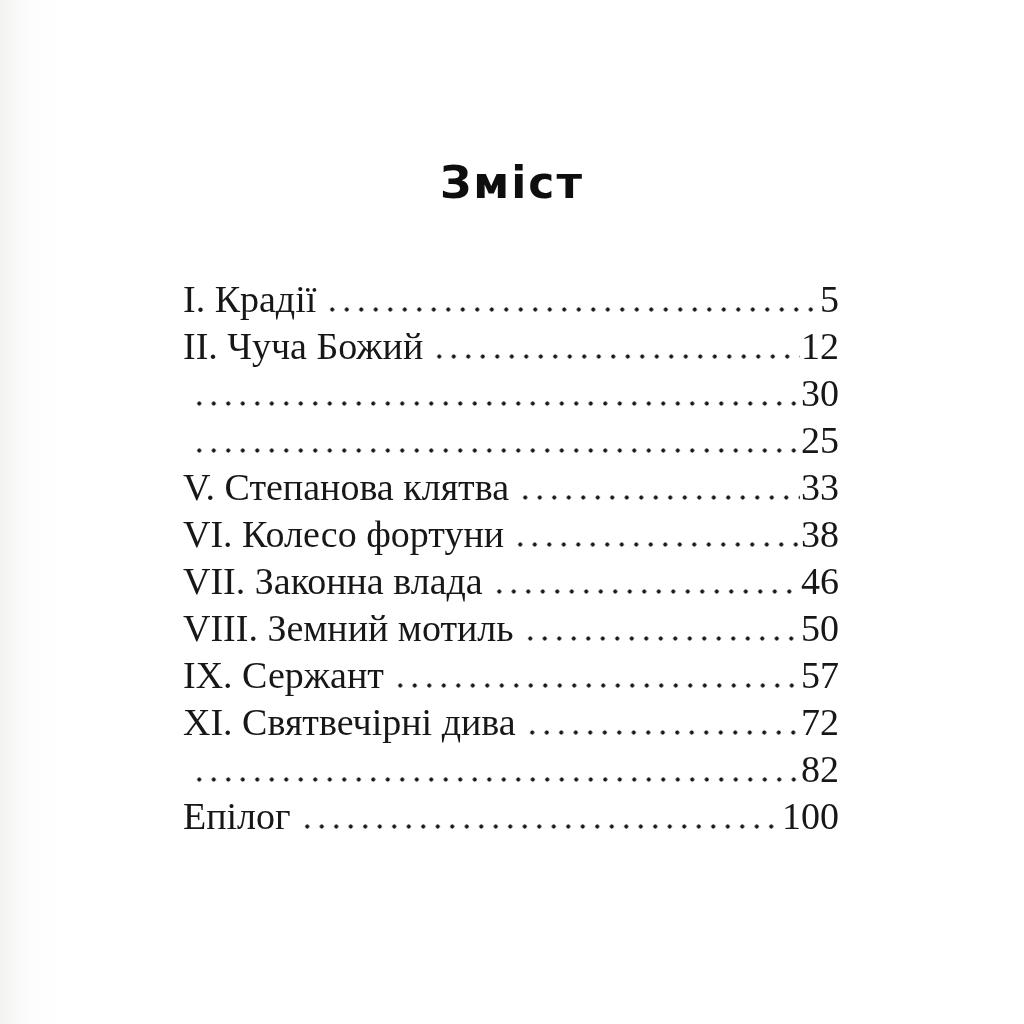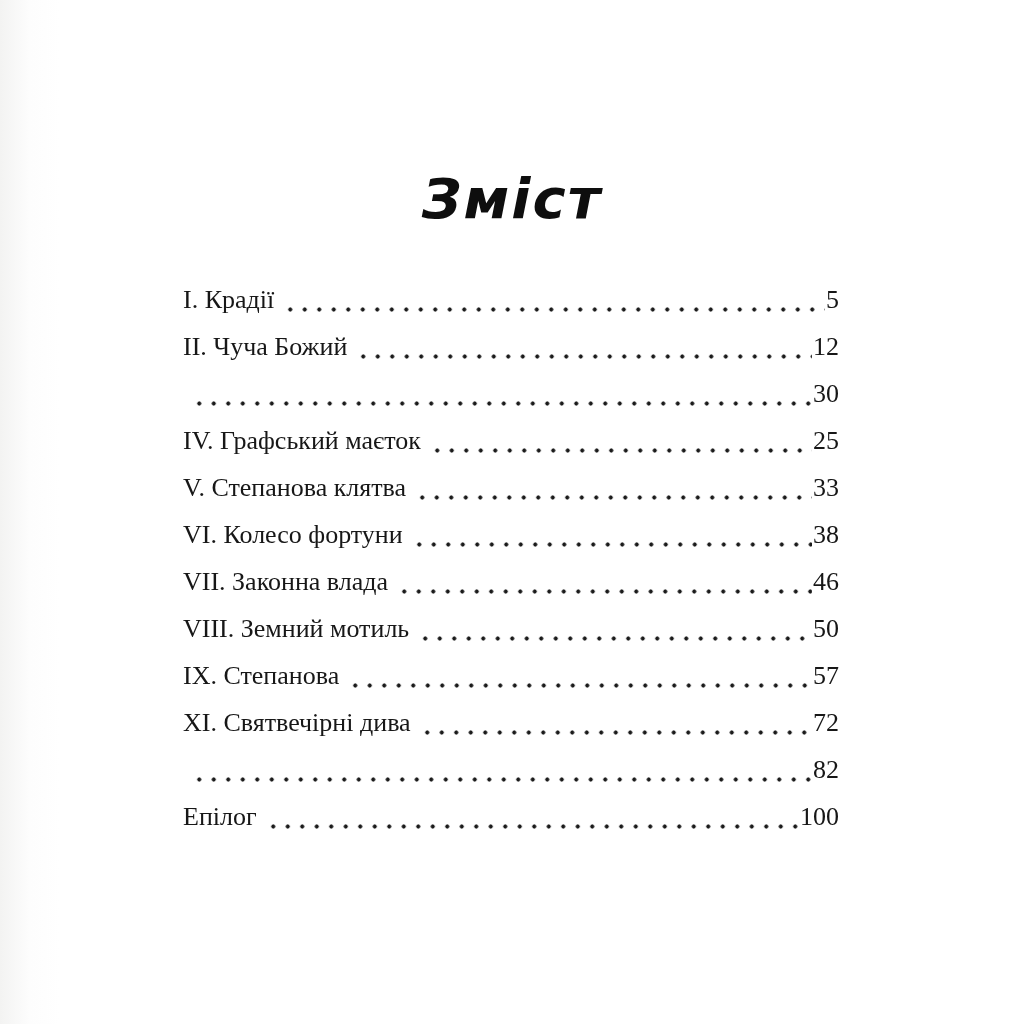--- a/index.html
+++ b/index.html
@@ -21,31 +21,30 @@
     background: linear-gradient(90deg, #f3f3f2 0px, #fdfdfd 30px, #ffffff 60px);
   }
   .title {
     position: absolute;
     top: 128px;
     left: 0;
     width: 1024px;
     text-align: center;
     font-family: "DejaVu Sans", sans-serif;
     font-weight: 700;
-    font-size: 56px;
+    font-size: 44px;
     letter-spacing: 2px;
     color: #0e0e0e;
-    font-style: italic;
   }
   .toc {
     position: absolute;
     top: 276px;
     left: 183px;
     width: 656px;
-    font-size: 26px;
+    font-size: 38px;
     color: #171717;
   }
   .toc-row {
     display: flex;
     align-items: baseline;
     line-height: 47px;
     white-space: nowrap;
   }
   .toc-label {
     flex: 0 0 auto;
@@ -81,21 +80,20 @@
       <div class="toc-row">
         <span class="toc-label">II. Чуча Божий</span>
         <span class="toc-leader"></span>
         <span class="toc-page">12</span>
       </div>
       <div class="toc-row">
         <span class="toc-leader"></span>
         <span class="toc-page">30</span>
       </div>
       <div class="toc-row">
-        <span class="toc-label">IV. Графський маєток</span>
         <span class="toc-leader"></span>
         <span class="toc-page">25</span>
       </div>
       <div class="toc-row">
         <span class="toc-label">V. Степанова клятва</span>
         <span class="toc-leader"></span>
         <span class="toc-page">33</span>
       </div>
       <div class="toc-row">
         <span class="toc-label">VI. Колесо фортуни</span>
@@ -106,21 +104,21 @@
         <span class="toc-label">VII. Законна влада</span>
         <span class="toc-leader"></span>
         <span class="toc-page">46</span>
       </div>
       <div class="toc-row">
         <span class="toc-label">VIII. Земний мотиль</span>
         <span class="toc-leader"></span>
         <span class="toc-page">50</span>
       </div>
       <div class="toc-row">
-        <span class="toc-label">IX. Степанова</span>
+        <span class="toc-label">IX. Сержант</span>
         <span class="toc-leader"></span>
         <span class="toc-page">57</span>
       </div>
       <div class="toc-row">
         <span class="toc-label">XI. Святвечірні дива</span>
         <span class="toc-leader"></span>
         <span class="toc-page">72</span>
       </div>
       <div class="toc-row">
         <span class="toc-leader"></span>

